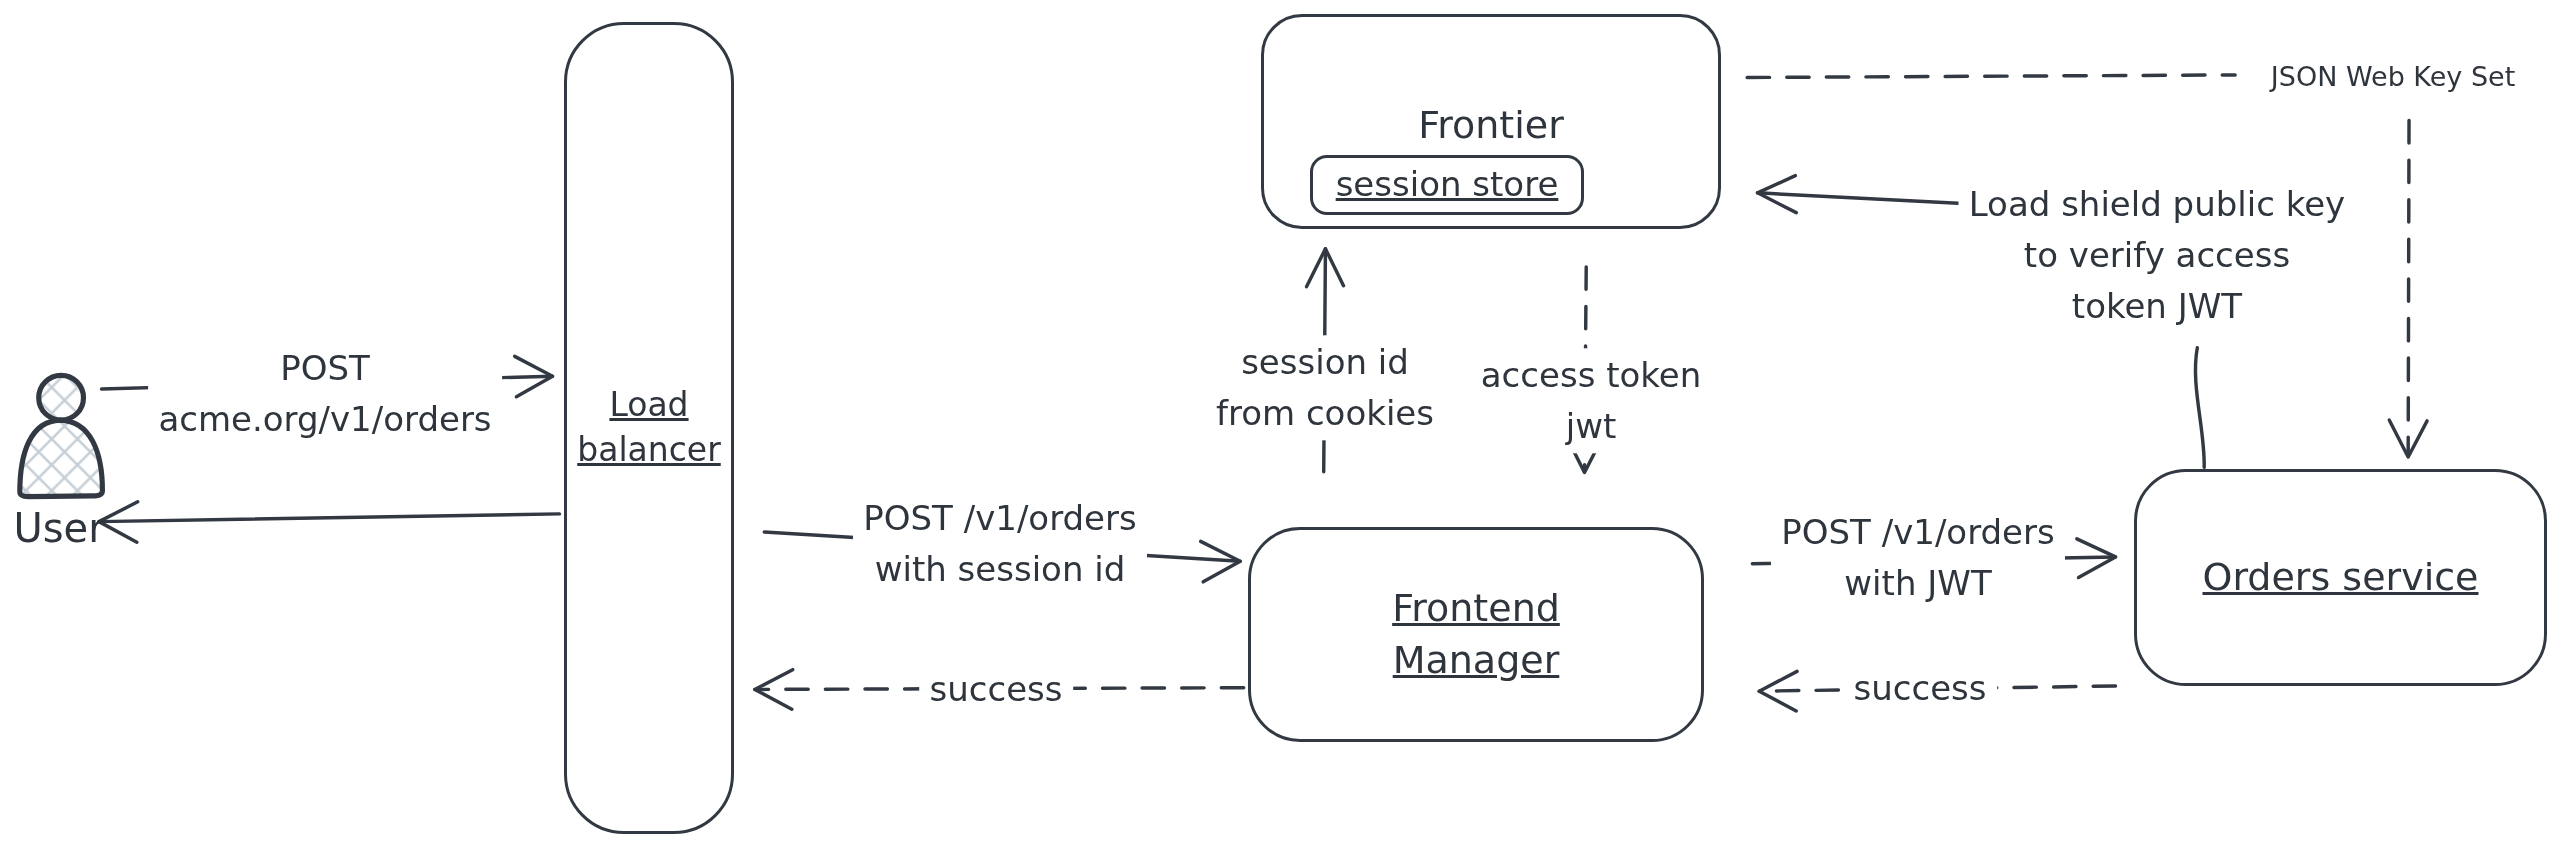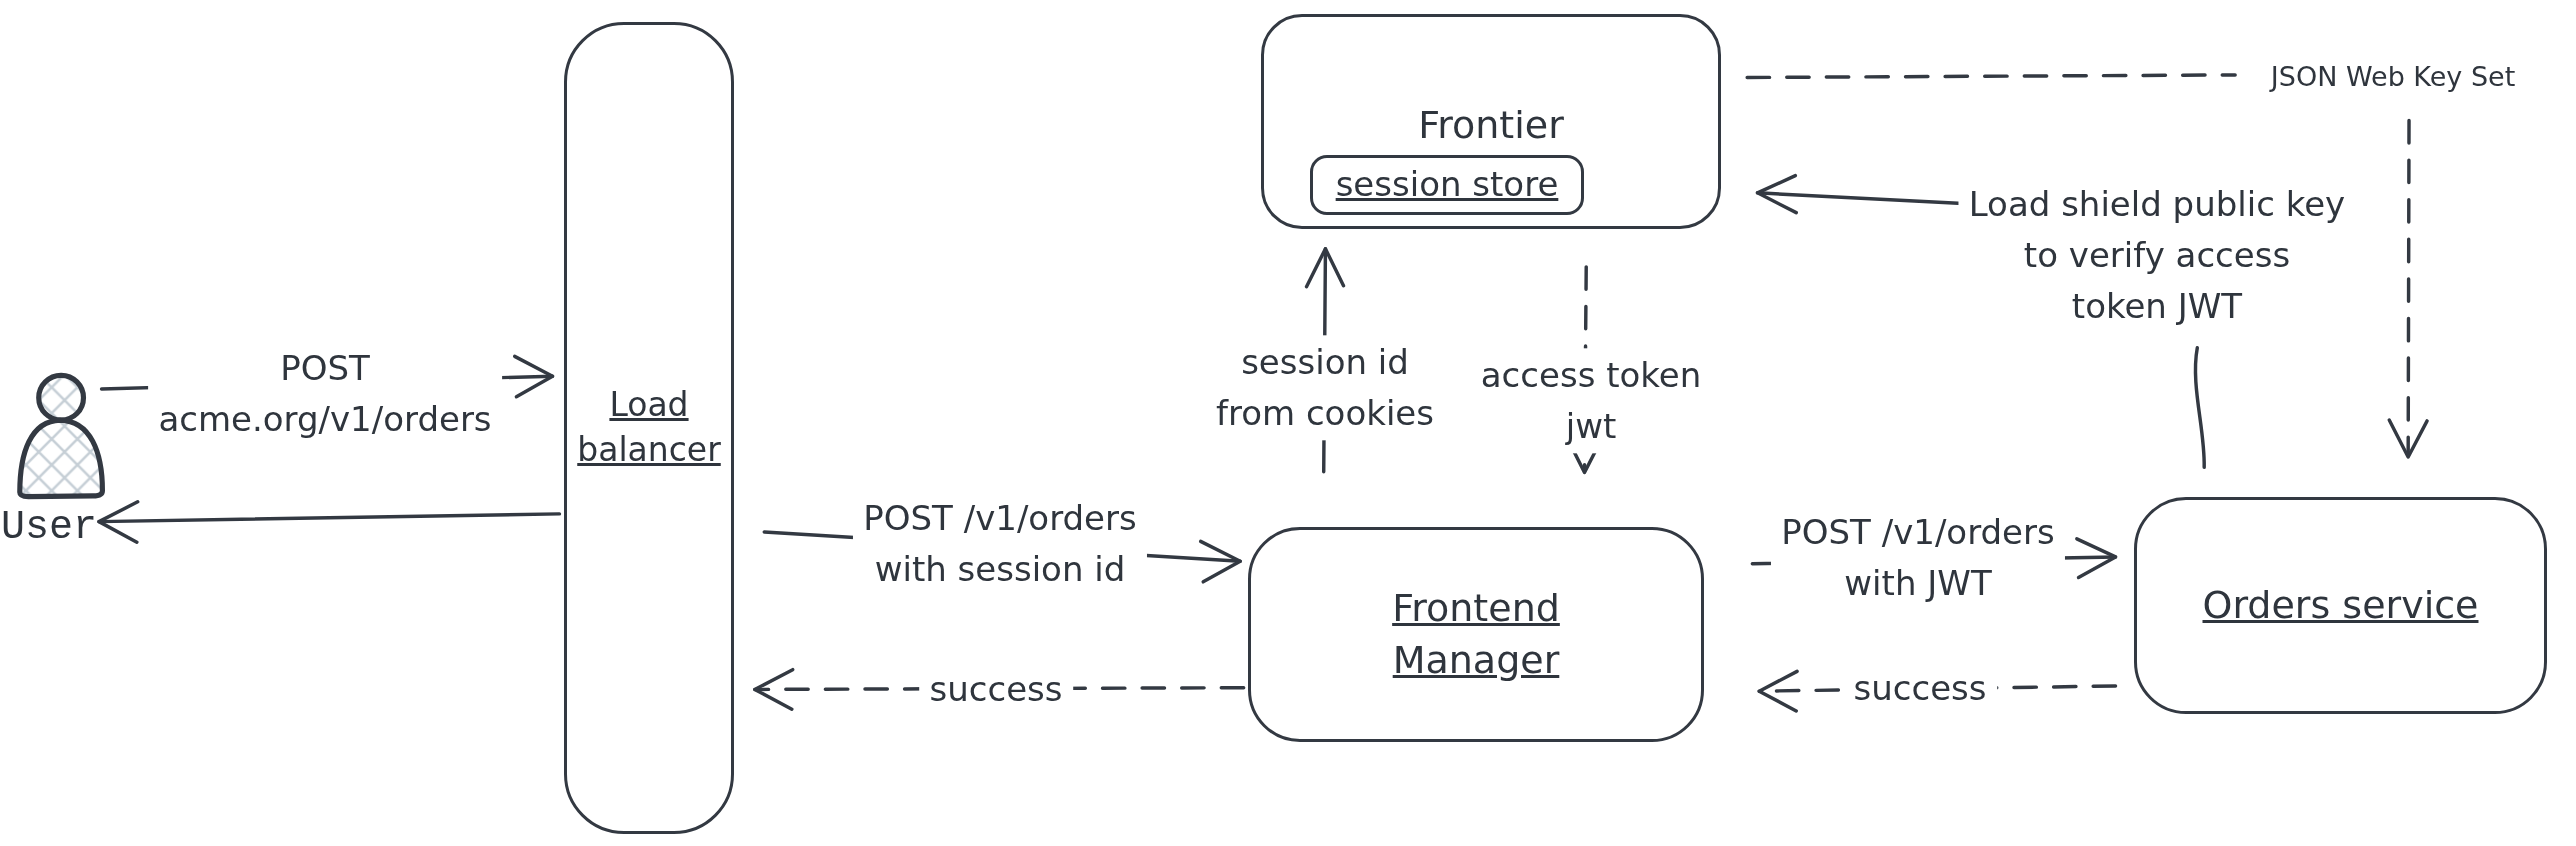--- a/index.html
+++ b/index.html
@@ -88,21 +88,21 @@
     </div>
   </div>
 
   <div class="node" style="left:1248px;top:479px;width:456px;height:215px;border-radius:52px;margin-top:48px;">
     <div class="lbl">
       <div>Frontend</div>
       <div>Manager</div>
     </div>
   </div>
 
-  <div class="node" style="left:2134px;top:469px;width:413px;height:217px;border-radius:52px;margin-top:28px;">
+  <div class="node" style="left:2134px;top:469px;width:413px;height:217px;border-radius:52px;">
     <div class="lbl">Orders service</div>
   </div>
 
   <div class="alabel" style="left:325px;top:394px;">
     <div>POST</div>
     <div>acme.org/v1/orders</div>
   </div>
 
   <div class="alabel" style="left:1000px;top:544px;">
     <div>POST /v1/orders</div>
@@ -129,16 +129,16 @@
   <div class="alabel" style="left:1920px;top:688px;">success</div>
 
   <div class="alabel" style="left:2157px;top:255px;">
     <div>Load shield public key</div>
     <div>to verify access</div>
     <div>token JWT</div>
   </div>
 
   <div class="alabel big" style="left:2393px;top:77px;">JSON Web Key Set</div>
 
-  <div class="alabel name nobg" style="left:49px;top:528px;font-family:Liberation Mono, monospace;">User</div>
+  <div class="alabel name nobg" style="left:59px;top:528px;">User</div>
 
 </div>
 
 
 </body></html>

